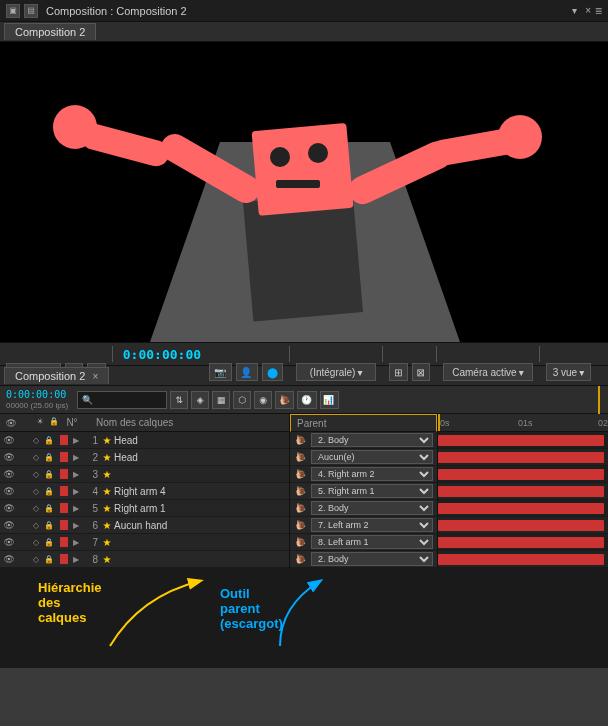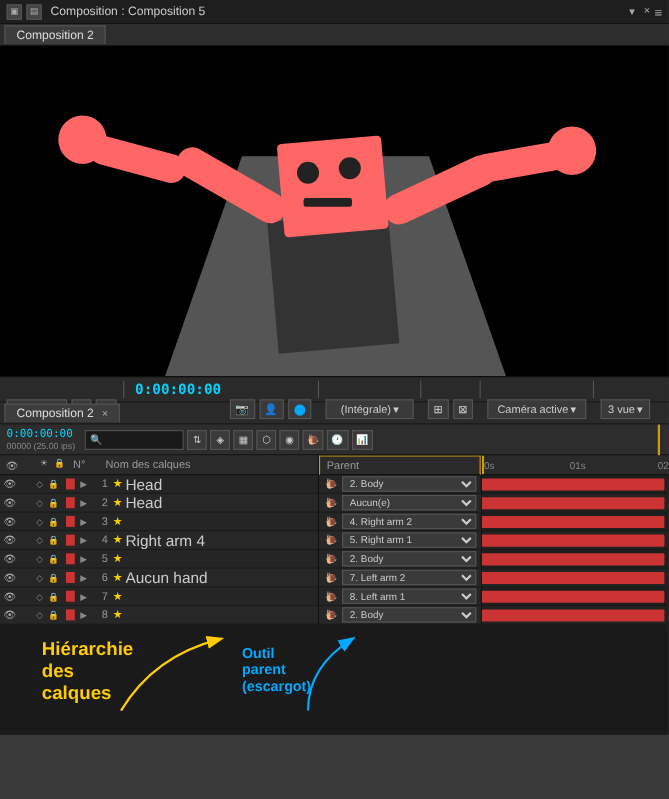--- a/index.html
+++ b/index.html
@@ -267,21 +267,21 @@
       color: #999;
       margin-right: 2px;
     }
     .layer-star {
       width: 14px;
       text-align: center;
       font-size: 10px;
       color: #ffcc00;
     }
     .layer-name {
-      font-size: 14px;
+      font-size: 10px;
       color: #ccc;
       flex: 1;
       overflow: hidden;
       white-space: nowrap;
     }
 
     
     .parent-panel {
       width: 148px;
       background: #252525;
@@ -396,21 +396,21 @@
     }
   </style>
 </head>
 <body>
 
 <div class="title-bar">
   <div class="title-bar-icons">
     <div class="title-icon">▣</div>
     <div class="title-icon">▤</div>
   </div>
-  <span class="title-text">Composition : Composition 5</span>
+  <span class="title-text">Composition : Composition 2</span>
   <span class="title-close">▾</span>
   <span style="margin-left:8px; color:#aaa; font-size:10px;">×</span>
   <span style="margin-left:4px;" class="menu-icon">≡</span>
 </div>
 
 <div class="comp-tab-bar">
   <div class="comp-tab">Composition 2</div>
 </div>
 
 <div class="preview-area">
@@ -578,20 +578,21 @@
       <div style="display:flex; gap:1px; width:56px; flex-shrink:0;">
         <div class="layer-vis-icon">👁</div>
         <div style="width:12px; height:14px; display:flex; align-items:center; justify-content:center; font-size:7px; color:#888;"></div>
         <div style="width:12px; height:14px; display:flex; align-items:center; justify-content:center; font-size:8px; color:#888;">◇</div>
         <div style="width:12px; height:14px; display:flex; align-items:center; justify-content:center; font-size:8px; color:#888;">🔒</div>
       </div>
       <div style="width:8px; height:10px; background:#cc3333; flex-shrink:0; margin:0 2px;"></div>
       <div class="layer-expand">▶</div>
       <div class="layer-num">5</div>
       <div class="layer-star">★</div>
+      <div class="layer-name">Right arm 1</div>
     </div>
         <div class="layer-row alt">
       <div style="display:flex; gap:1px; width:56px; flex-shrink:0;">
         <div class="layer-vis-icon">👁</div>
         <div style="width:12px; height:14px; display:flex; align-items:center; justify-content:center; font-size:7px; color:#888;"></div>
         <div style="width:12px; height:14px; display:flex; align-items:center; justify-content:center; font-size:8px; color:#888;">◇</div>
         <div style="width:12px; height:14px; display:flex; align-items:center; justify-content:center; font-size:8px; color:#888;">🔒</div>
       </div>
       <div style="width:8px; height:10px; background:#cc3333; flex-shrink:0; margin:0 2px;"></div>
       <div class="layer-expand">▶</div>
@@ -716,21 +717,21 @@
     </div>
       </div>
   </div>
 
 </div>
 
 <div class="annotations-area">
 
   <div style="position:absolute; left:38px; top:12px;">
     <div class="annotation-label">
-      <span style="color:#ffcc00; font-size:17px; font-weight:bold; font-family:Arial;">Hiérarchie<br>des calques</span>
+      <span style="color:#ffcc00; font-size:13px; font-weight:bold; font-family:Arial;">Hiérarchie<br>des calques</span>
     </div>
   </div>
 
   <svg style="position:absolute; left:100px; top:8px;" width="120" height="80">
     <defs>
       <marker id="arrowYellow" markerWidth="8" markerHeight="8" refX="6" refY="3" orient="auto">
         <path d="M0,0 L0,6 L8,3 z" fill="#ffcc00"></path>
       </marker>
     </defs>
     <path d="M 10,70 Q 40,20 100,5" stroke="#ffcc00" stroke-width="2" fill="none" marker-end="url(#arrowYellow)"></path>

